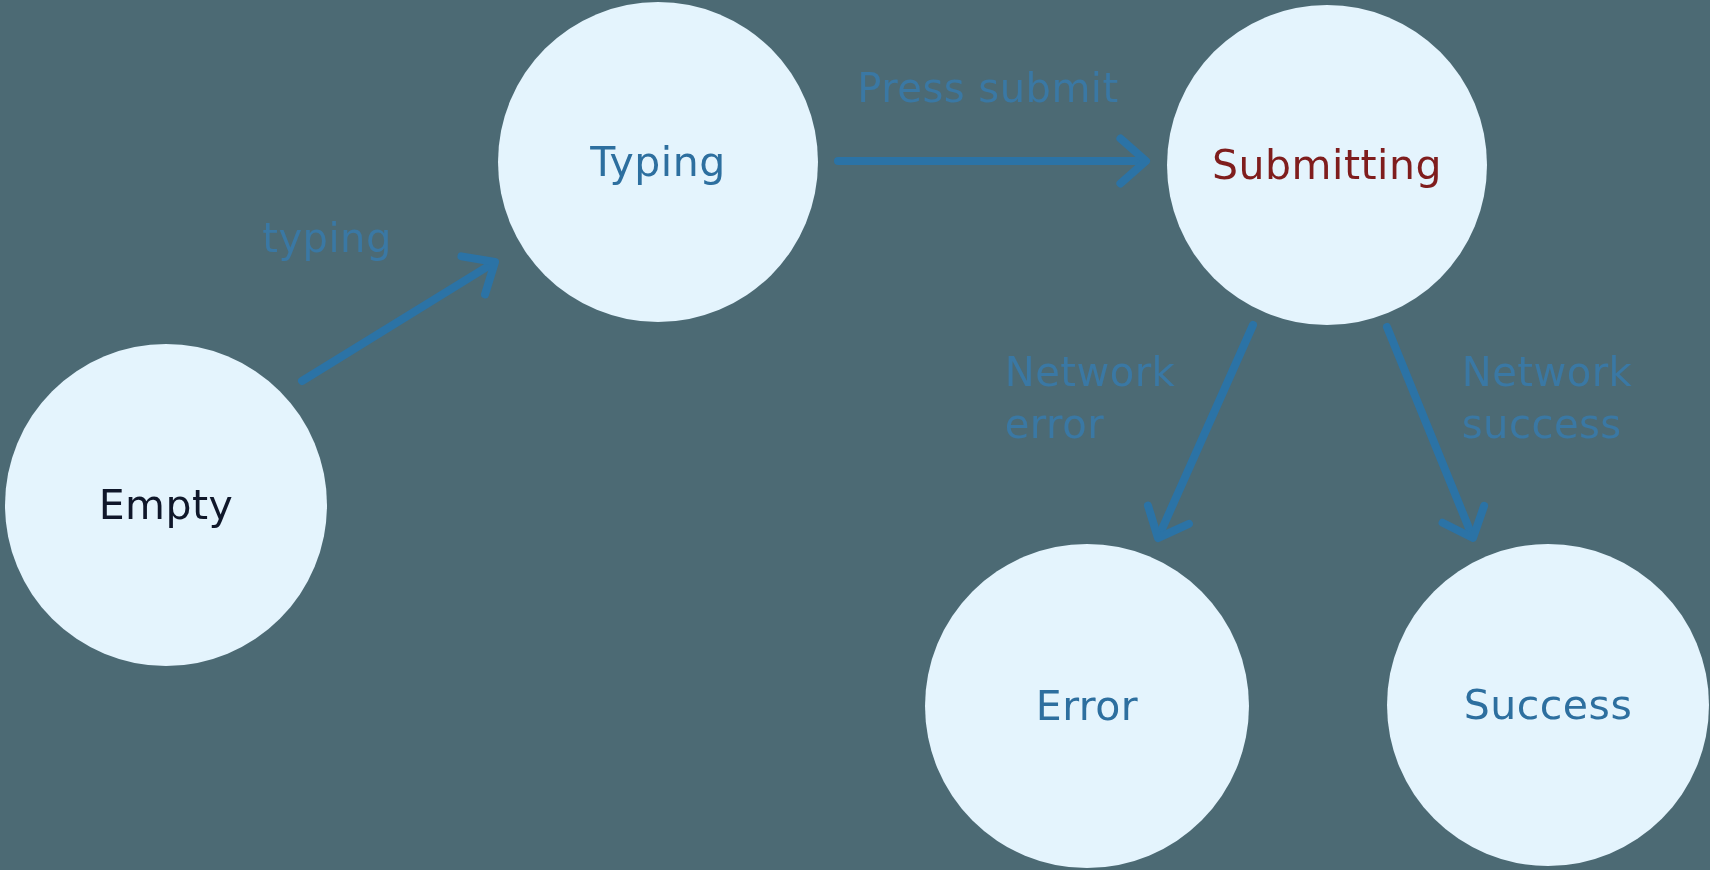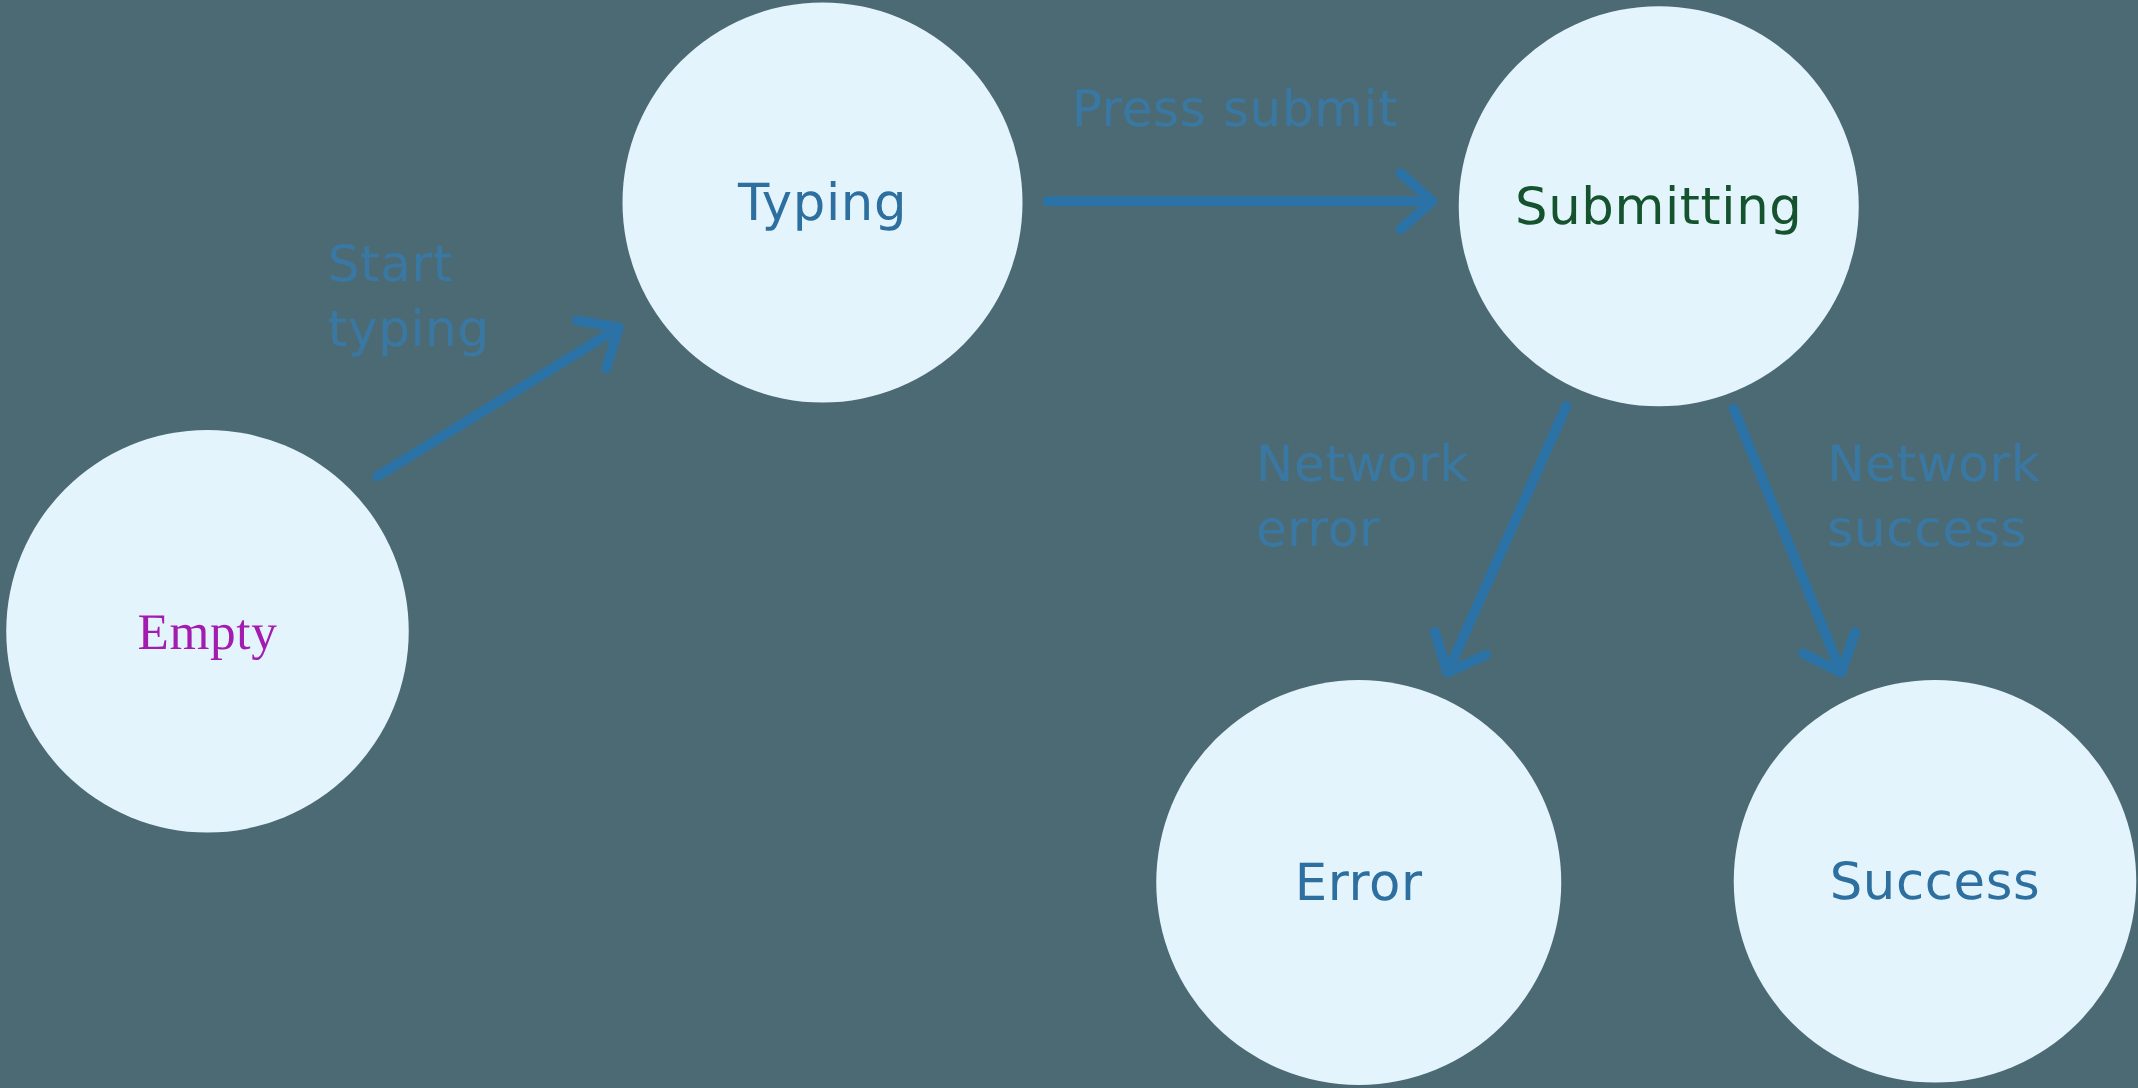--- a/index.html
+++ b/index.html
@@ -67,38 +67,37 @@
         <line x1="1253" y1="325" x2="1160.4439896208366" y2="532.5203180080189" stroke="#2B73A6" stroke-width="8" stroke-linecap="round"></line>
         <path d="M 1188.8868676996128 523.7872802143075 L 1158 538 L 1147.9370601546539 505.5232815440207" fill="none" stroke="#2B73A6" stroke-width="8" stroke-linecap="round" stroke-linejoin="round"></path>
       </g>
       <g>
         <line x1="1387" y1="327" x2="1470.7353822492473" y2="532.4437866812931" stroke="#2B73A6" stroke-width="8" stroke-linecap="round"></line>
         <path d="M 1484.1130660176318 505.86746565102965 L 1473 538 L 1442.5913378566286 522.7910136218651" fill="none" stroke="#2B73A6" stroke-width="8" stroke-linecap="round" stroke-linejoin="round"></path>
       </g>
     </svg>
   <div id="nodes">
       <div class="state-node" style="left: 5px; top: 344px; width: 322px; height: 322px; background: rgb(228, 244, 253);">
-        <span class="state-label" style="color: #a21caf; font-family: Liberation Serif, serif;">Empty</span>
+        <span class="state-label" style="color: #0f172a;">Empty</span>
       </div>
       <div class="state-node" style="left: 498px; top: 2px; width: 320px; height: 320px; background: rgb(228, 244, 253);">
         <span class="state-label" style="color: rgb(45, 111, 159);">Typing</span>
       </div>
       <div class="state-node" style="left: 1167px; top: 5px; width: 320px; height: 320px; background: rgb(228, 244, 253);">
-        <span class="state-label" style="color: #14532d;">Submitting</span>
+        <span class="state-label" style="color: #7f1d1d;">Submitting</span>
       </div>
       <div class="state-node" style="left: 925px; top: 544px; width: 324px; height: 324px; background: rgb(228, 244, 253);">
         <span class="state-label" style="color: rgb(45, 111, 159);">Error</span>
       </div>
       <div class="state-node" style="left: 1387px; top: 544px; width: 322px; height: 322px; background: rgb(228, 244, 253);">
         <span class="state-label" style="color: rgb(45, 111, 159);">Success</span>
       </div>
     </div>
   <div id="edge-labels">
       <div class="edge-label" style="left: 327px; top: 238px; color: rgb(58, 120, 164);">
-        <div>Start</div>
         <div>typing</div>
       </div>
       <div class="edge-label" style="left: 988px; top: 88px; color: rgb(58, 120, 164);">
         <div>Press submit</div>
       </div>
       <div class="edge-label" style="left: 1090px; top: 398px; color: rgb(58, 120, 164);">
         <div>Network</div>
         <div>error</div>
       </div>
       <div class="edge-label" style="left: 1547px; top: 398px; color: rgb(58, 120, 164);">

